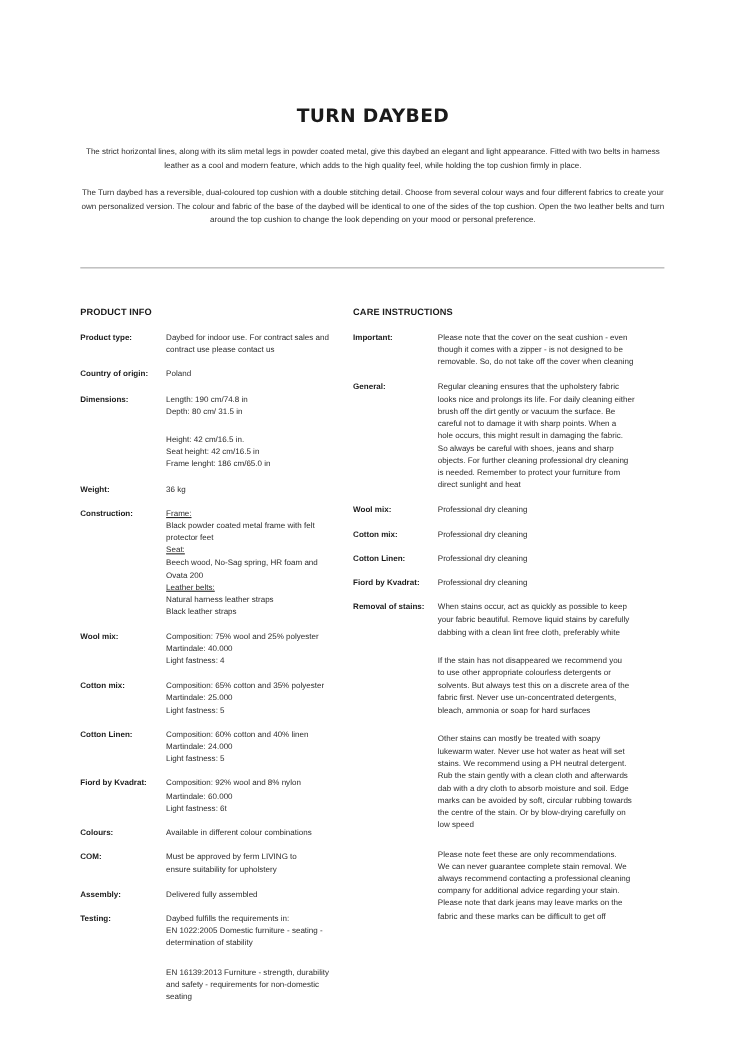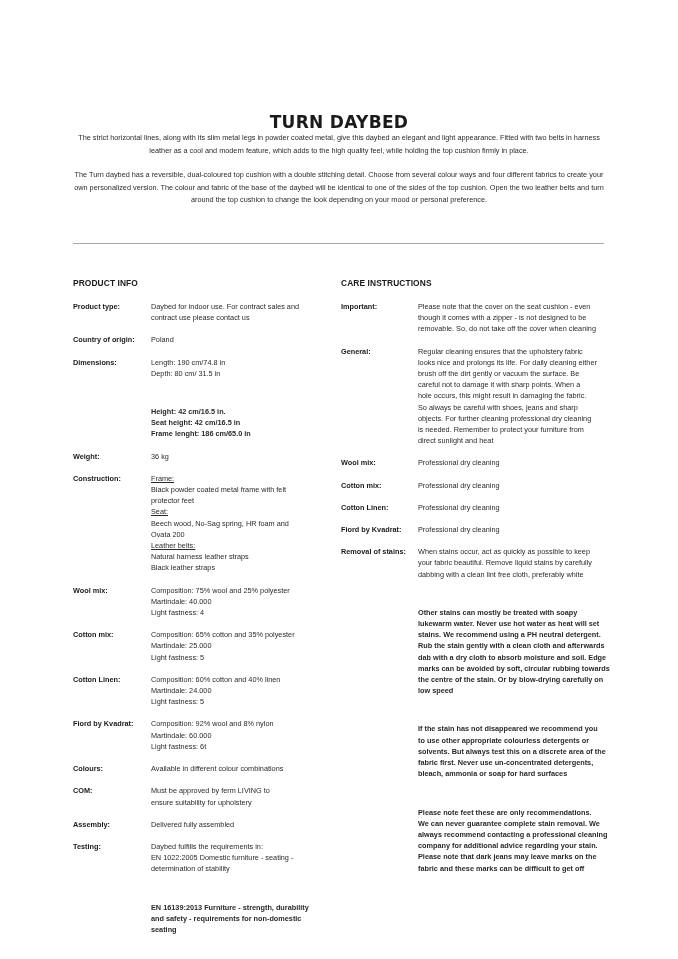--- a/index.html
+++ b/index.html
@@ -9,21 +9,21 @@
       background: #ffffff;
       overflow: hidden;
     }
     body {
       font-family: "Liberation Sans", sans-serif;
       color: #222222;
       position: relative;
     }
     .page-title {
       position: absolute;
-      top: 112px;
+      top: 96px;
       left: 0;
       width: 678px;
       text-align: center;
       font-family: "DejaVu Sans", sans-serif;
       font-weight: bold;
       font-size: 17px;
       letter-spacing: 0.3px;
       color: #1a1a1a;
     }
     .intro {
@@ -43,21 +43,21 @@
       left: 73px;
       width: 531px;
       height: 1px;
       background: #a8a8a8;
     }
     .section {
       position: absolute;
       top: 278px;
     }
     .section-left { left: 73px; width: 250px; }
-    .section-right { left: 341px; width: 270px; }
+    .section-right { left: 321px; width: 270px; }
     .section-heading {
       font-weight: bold;
       font-size: 8.4px;
       letter-spacing: 0.1px;
       color: #1a1a1a;
       margin-bottom: 13px;
       height: 10px;
     }
     .row {
       display: flex;
@@ -72,21 +72,21 @@
     }
     .section-left .row-label { width: 78px; }
     .section-right .row-label { width: 77px; }
     .row-value {
       color: #2a2a2a;
       flex: 1 1 auto;
     }
     .section-left .row-value { width: 165px; }
     .section-right .row-value { width: 192px; }
     .para { display: block; }
-    .para + .para { margin-top: 27px; font-weight: bold; }
+    .para + .para { margin-top: 15px; }
     .line { display: block; }
     .sub-heading { text-decoration: underline; display: block; }
   </style>
 </head>
 <body>
 
 <h1 class="page-title">TURN DAYBED</h1>
 
 <p class="intro intro-1">The strict horizontal lines, along with its slim metal legs in powder coated metal, give this daybed an elegant and light appearance. Fitted with two belts in harness leather as a cool and modern feature, which adds to the high quality feel, while holding the top cushion firmly in place.</p>
 <p class="intro intro-2">The Turn daybed has a reversible, dual-coloured top cushion with a double stitching detail. Choose from several colour ways and four different fabrics to create your own personalized version. The colour and fabric of the base of the daybed will be identical to one of the sides of the top cushion. Open the two leather belts and turn around the top cushion to change the look depending on your mood or personal preference.</p>
@@ -280,37 +280,37 @@
 
   <div class="row">
     <div class="row-label">Removal of stains:</div>
     <div class="row-value">
       <span class="para">
         <span class="line">When stains occur, act as quickly as possible to keep</span>
         <span class="line">your fabric beautiful. Remove liquid stains by carefully</span>
         <span class="line">dabbing with a clean lint free cloth, preferably white</span>
       </span>
       <span class="para">
+        <span class="line">If the stain has not disappeared we recommend you</span>
+        <span class="line">to use other appropriate colourless detergents or</span>
+        <span class="line">solvents. But always test this on a discrete area of the</span>
+        <span class="line">fabric first. Never use un-concentrated detergents,</span>
+        <span class="line">bleach, ammonia or soap for hard surfaces</span>
+      </span>
+      <span class="para">
         <span class="line">Other stains can mostly be treated with soapy</span>
         <span class="line">lukewarm water. Never use hot water as heat will set</span>
         <span class="line">stains. We recommend using a PH neutral detergent.</span>
         <span class="line">Rub the stain gently with a clean cloth and afterwards</span>
         <span class="line">dab with a dry cloth to absorb moisture and soil. Edge</span>
         <span class="line">marks can be avoided by soft, circular rubbing towards</span>
         <span class="line">the centre of the stain. Or by blow-drying carefully on</span>
         <span class="line">low speed</span>
       </span>
       <span class="para">
-        <span class="line">If the stain has not disappeared we recommend you</span>
-        <span class="line">to use other appropriate colourless detergents or</span>
-        <span class="line">solvents. But always test this on a discrete area of the</span>
-        <span class="line">fabric first. Never use un-concentrated detergents,</span>
-        <span class="line">bleach, ammonia or soap for hard surfaces</span>
-      </span>
-      <span class="para">
         <span class="line">Please note feet these are only recommendations.</span>
         <span class="line">We can never guarantee complete stain removal. We</span>
         <span class="line">always recommend contacting a professional cleaning</span>
         <span class="line">company for additional advice regarding your stain.</span>
         <span class="line">Please note that dark jeans may leave marks on the</span>
         <span class="line">fabric and these marks can be difficult to get off</span>
       </span>
     </div>
   </div>
 </section>

